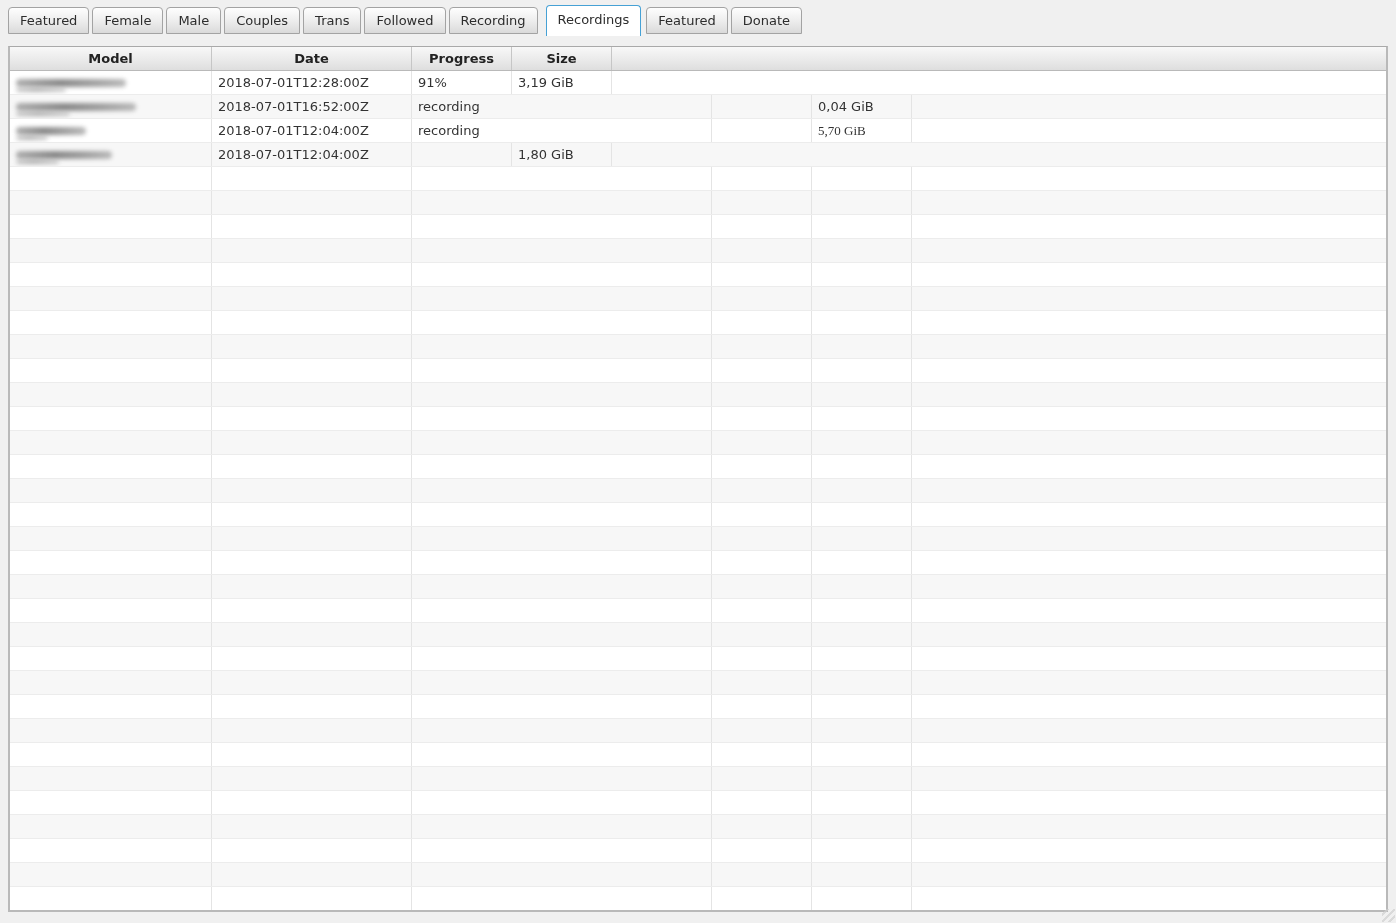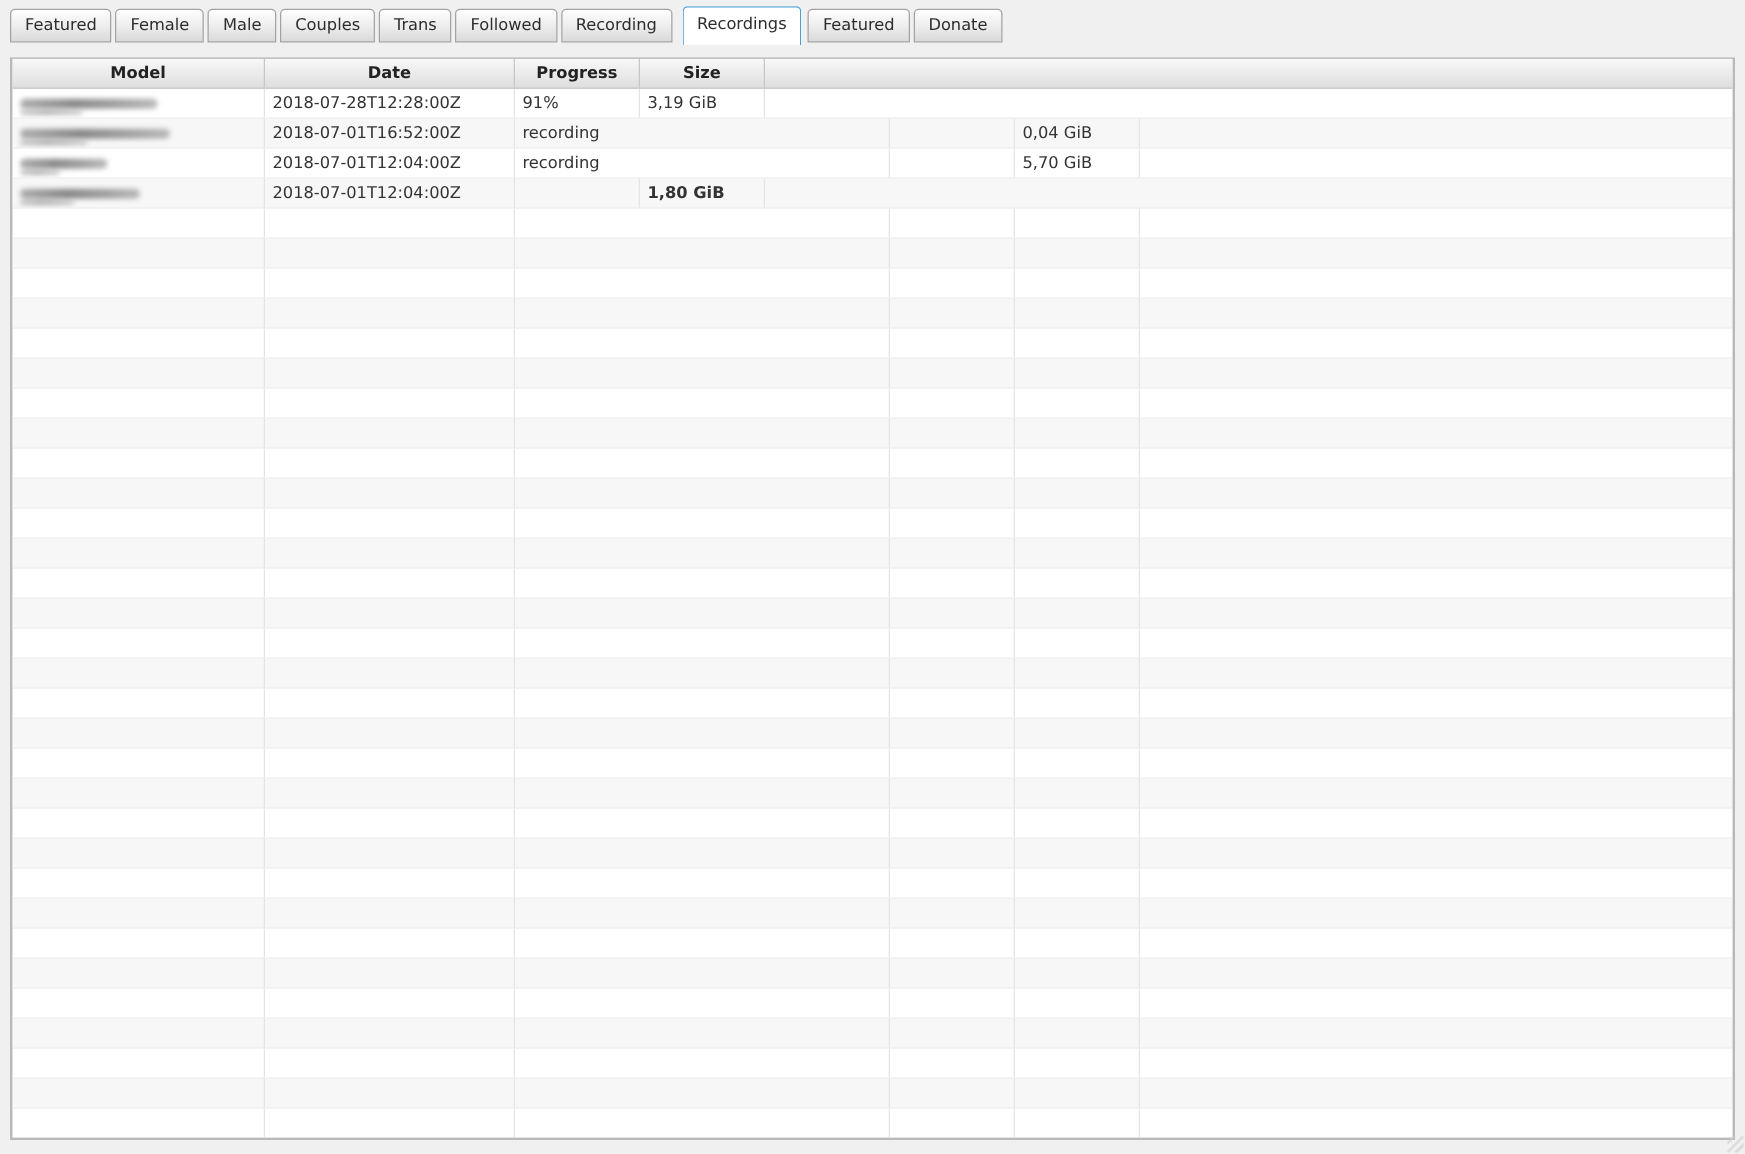--- a/index.html
+++ b/index.html
@@ -144,21 +144,21 @@
       <div class="th flex"></div>
     </div>
   <div class="tbody">
       <div class="tr">
         <div class="td" style="width: 202px;">
           <div class="blobwrap">
             <div class="blob" style="width: 110px;"></div>
             <div class="blob sub" style="width: 50px;"></div>
           </div>
         </div>
-        <div class="td" style="width: 200px;">2018-07-28T12:28:00Z</div>
+        <div class="td" style="width: 200px;">2018-07-01T12:28:00Z</div>
         <div class="td" style="width: 100px;">91%</div>
         <div class="td" style="width: 100px;">3,19 GiB</div>
         <div class="td flex"></div>
       </div>
       <div class="tr">
         <div class="td" style="width: 202px;">
           <div class="blobwrap">
             <div class="blob" style="width: 120px;"></div>
             <div class="blob sub" style="width: 54px;"></div>
           </div>
@@ -172,33 +172,33 @@
       <div class="tr">
         <div class="td" style="width: 202px;">
           <div class="blobwrap">
             <div class="blob" style="width: 70px;"></div>
             <div class="blob sub" style="width: 32px;"></div>
           </div>
         </div>
         <div class="td" style="width: 200px;">2018-07-01T12:04:00Z</div>
         <div class="td" style="width: 300px;">recording</div>
         <div class="td" style="width: 100px;"></div>
-        <div class="td" style="width: 100px;">5,70 GiB</div>
+        <div class="td" style="width: 100px; font-family: Liberation Serif, serif;">5,70 GiB</div>
         <div class="td flex"></div>
       </div>
       <div class="tr">
         <div class="td" style="width: 202px;">
           <div class="blobwrap">
             <div class="blob" style="width: 96px;"></div>
             <div class="blob sub" style="width: 43px;"></div>
           </div>
         </div>
         <div class="td" style="width: 200px;">2018-07-01T12:04:00Z</div>
         <div class="td" style="width: 100px;"></div>
-        <div class="td" style="width: 100px; font-weight: bold;">1,80 GiB</div>
+        <div class="td" style="width: 100px;">1,80 GiB</div>
         <div class="td flex"></div>
       </div>
       <div class="tr">
         <div class="td" style="width: 202px;"></div>
         <div class="td" style="width: 200px;"></div>
         <div class="td" style="width: 300px;"></div>
         <div class="td" style="width: 100px;"></div>
         <div class="td" style="width: 100px;"></div>
         <div class="td flex"></div>
       </div>

